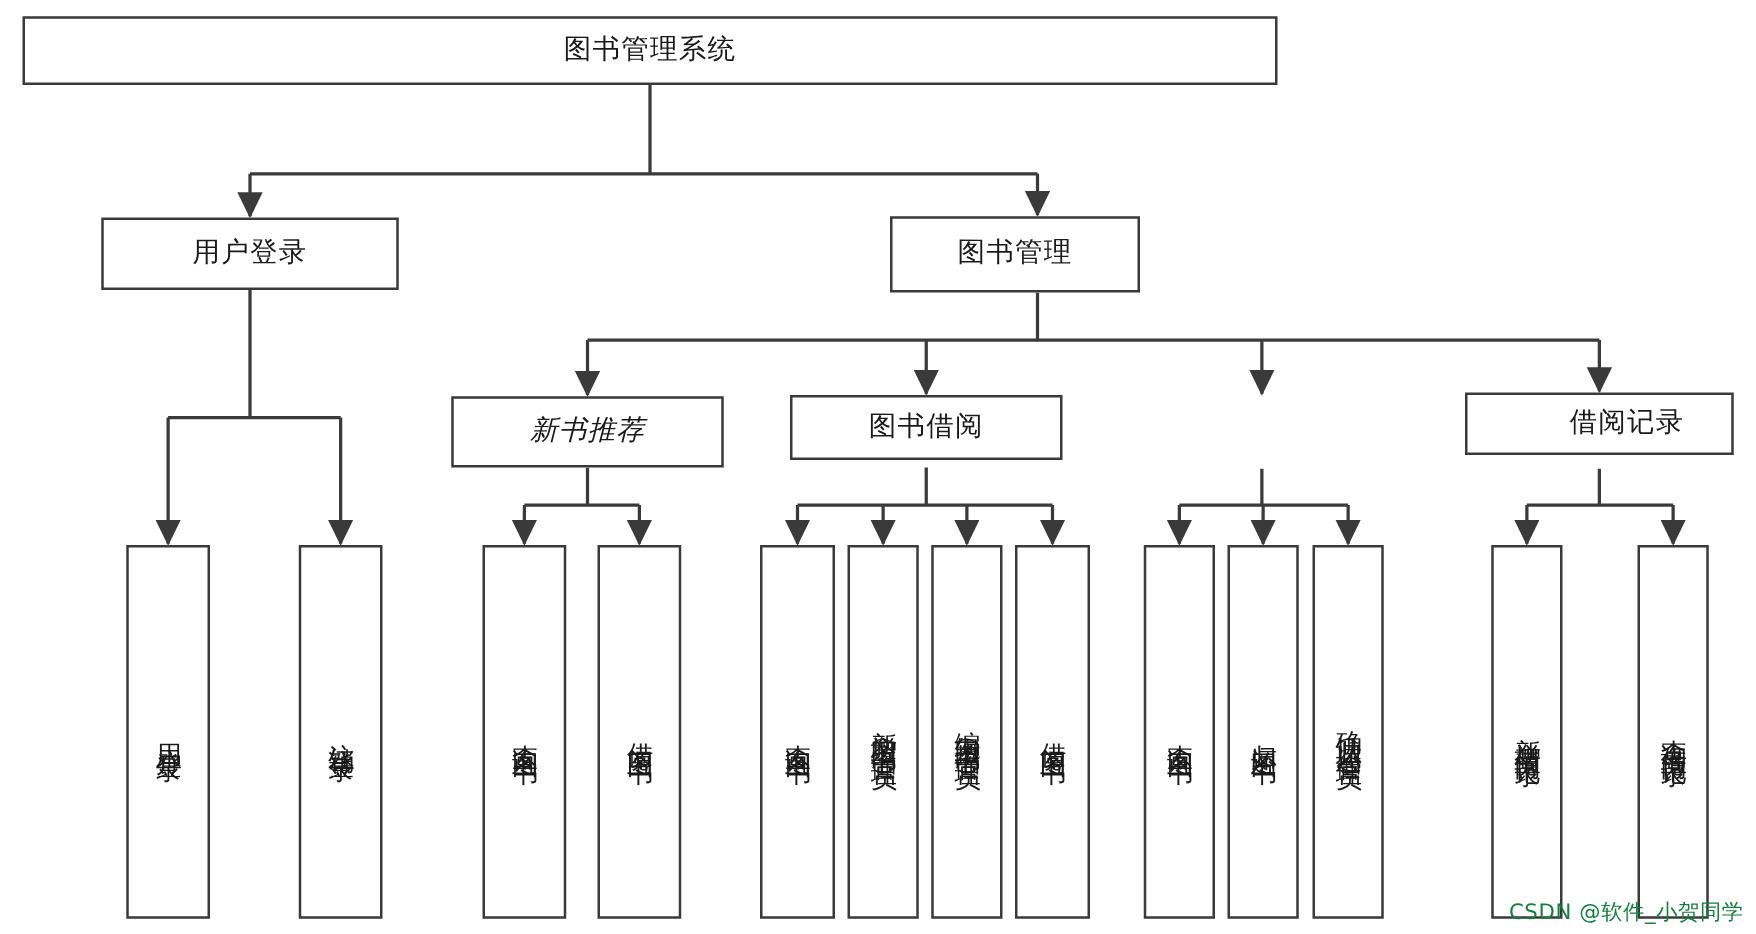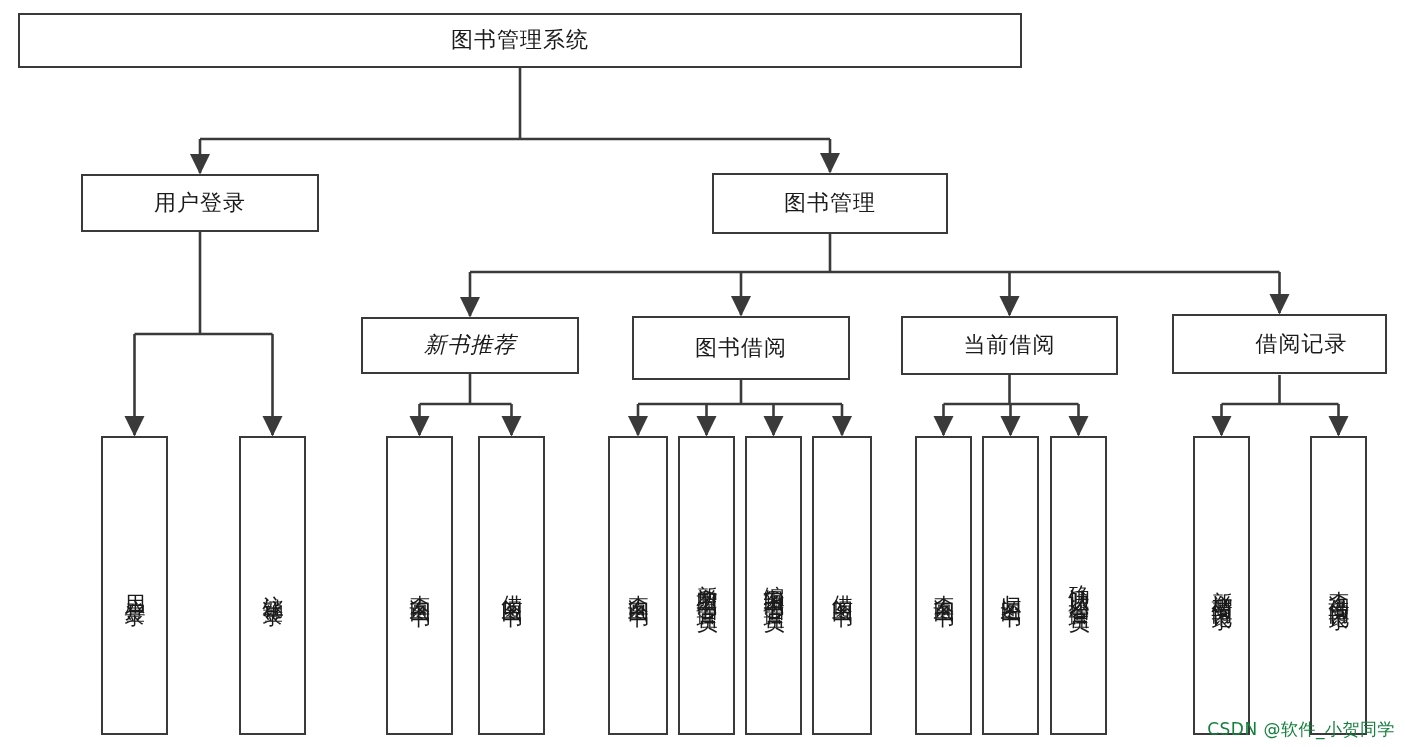--- a/index.html
+++ b/index.html
@@ -117,37 +117,34 @@
   </svg>
 
   <div class="node horiz node-root" style="left: 18px; top: 13px; width: 1004px; height: 55px;">
       <span>图书管理系统</span>
     </div>
 
   <div class="node horiz" style="left: 81px; top: 174px; width: 238px; height: 58px;">
       <span>用户登录</span>
     </div>
 
-  <div class="node horiz" style="left: 712px; top: 173px; width: 236px; height: 61px;">
+  <div class="node horiz" style="left: 712px; top: 173px; width: 200px; height: 61px;">
       <span>图书管理</span>
     </div>
 
   <div class="node horiz" style="left: 361px; top: 317px; width: 218px; height: 57px; font-style: italic;">
       <span>新书推荐</span>
     </div>
 
-  <div class="node horiz" style="left: 632px; top: 316px; width: 218px; height: 64px;">
+  <div class="node horiz" style="left: 632px; top: 316px; width: 218px; height: 52px;">
       <span>图书借阅</span>
     </div>
 
-  <div class="node horiz" style="left: 901px; top: 316px; width: 217px; height: 59px;">
-      <span>当前借阅</span>
-    </div>
-
-  <div class="node horiz" style="left: 1172px; top: 314px; width: 215px; height: 60px; padding-left: 44px;">
+
+  <div class="node horiz" style="left: 1172px; top: 314px; width: 215px; height: 50px; padding-left: 44px;">
       <span>借阅记录</span>
     </div>
 
   <div class="node vert" style="left: 101px; top: 436px; width: 67px; height: 299px;">
       <span class="vtext">用户登录</span>
     </div>
 
   <div class="node vert" style="left: 239px; top: 436px; width: 67px; height: 299px;">
       <span class="vtext">注销登录</span>
     </div>

